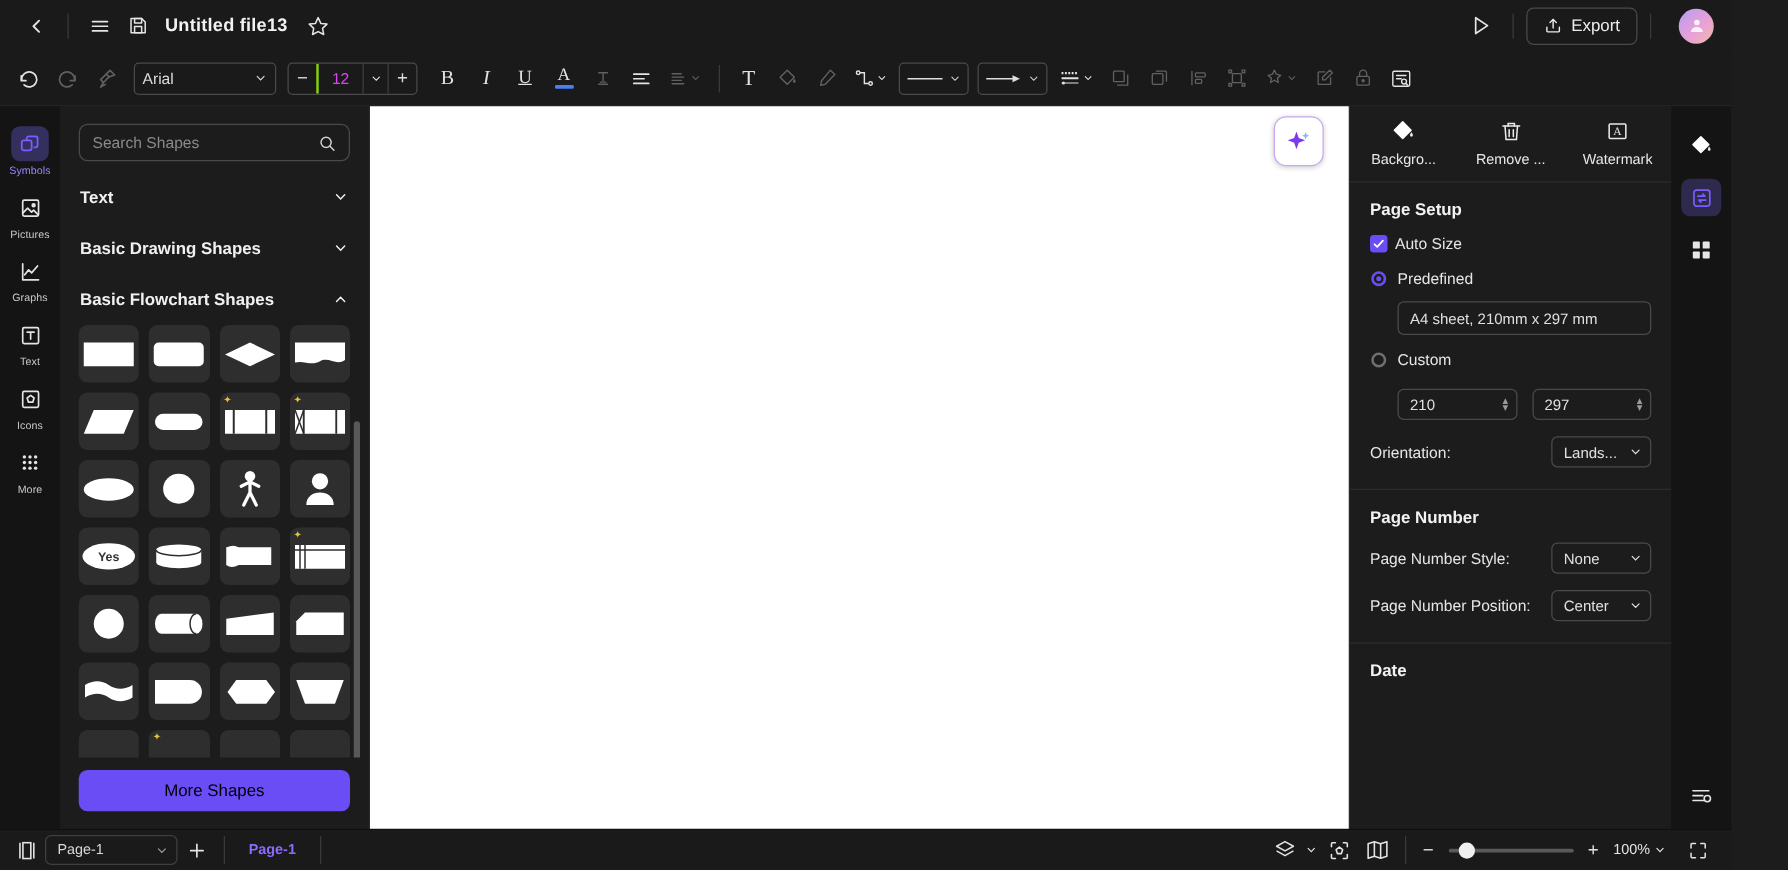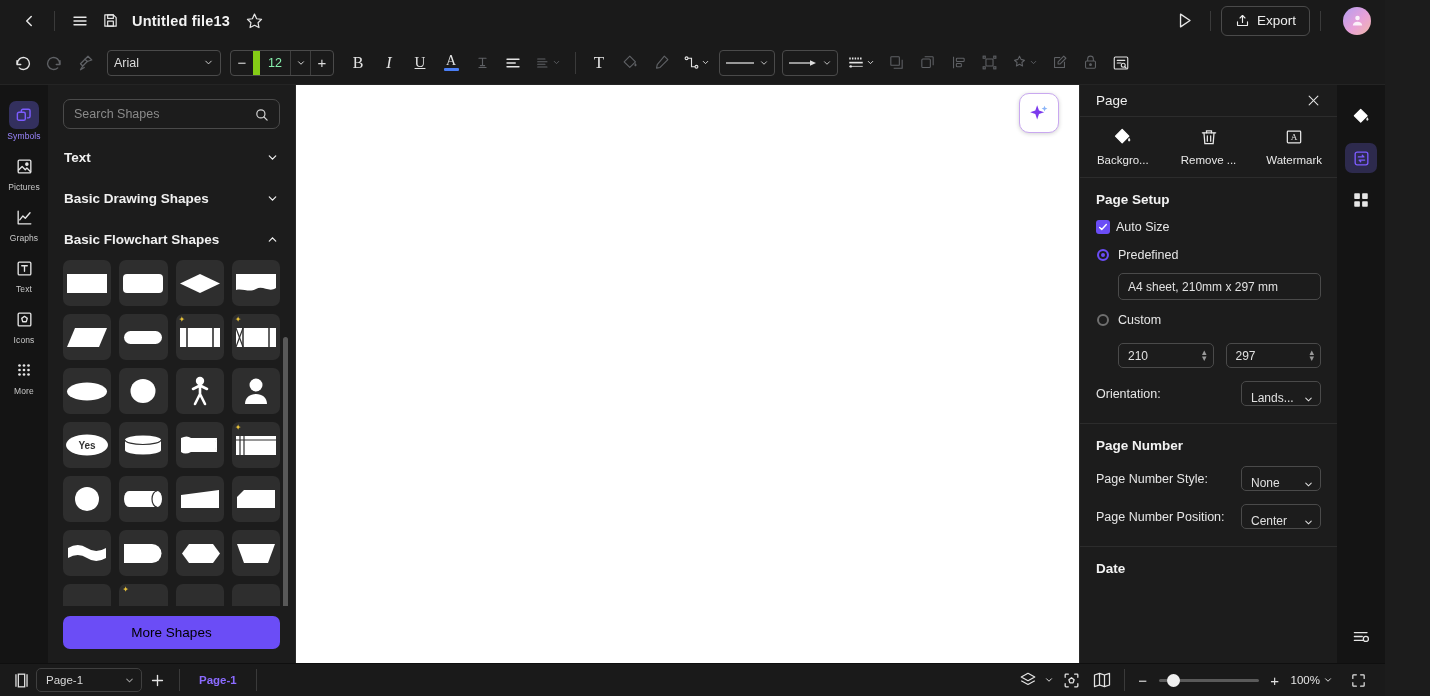--- a/index.html
+++ b/index.html
@@ -51,22 +51,22 @@
     width: 114px; height: 26px; border: 1px solid #4a4a4a; border-radius: 4px;
     display: flex; align-items: center; padding: 0 6px; font-size: 12.5px;
     color: #dcdcdc; cursor: pointer; margin-left: 6px; justify-content: space-between;
   }
   .size-group {
     display: flex; align-items: center; height: 26px; border: 1px solid #4a4a4a;
     border-radius: 4px; margin: 0 8px; overflow: hidden;
   }
   .size-btn { width: 22px; height: 24px; display:flex; align-items:center; justify-content:center;
     color: #dcdcdc; cursor: pointer; font-size: 15px; }
-  .size-val { width: 38px; text-align: center; font-size: 12.5px; color: #86efac;
-    border-left: 7px solid #84cc16; border-right:1px solid #3e3e3e; height:24px; line-height:24px; cursor:text;}
+  .size-val { width: 38px; text-align: center; font-size: 12.5px; color: #d946ef;
+    border-left: 2px solid #84cc16; border-right:1px solid #3e3e3e; height:24px; line-height:24px; cursor:text;}
   .size-caret { width: 20px; display:flex; align-items:center; justify-content:center; cursor:pointer;
     border-right: 1px solid #3e3e3e; height: 24px; }
   .pill {
     height: 26px; min-width: 48px; border: 1px solid #4a4a4a; border-radius: 4px;
     display: flex; align-items: center; justify-content: center; gap: 4px;
     padding: 0 5px; cursor: pointer; margin: 0 3px;
   }
   .combo { display:flex; align-items:center; gap:1px; }
 
   
@@ -171,21 +171,21 @@
   .num-field {
     flex: 1; height: 25px; border: 1px solid #4a4a4a; border-radius: 5px;
     display: flex; align-items: center; justify-content: space-between;
     padding: 0 6px 0 9px; font-size: 12px; color: #e0e0e0; cursor: text;
   }
   .spin { display: flex; flex-direction: column; gap: 1px; color: #9a9a9a; line-height: .6; font-size: 9px; }
   .lbl-row { display: flex; align-items: center; justify-content: space-between; margin-bottom: 13px; }
   .lbl { font-size: 12.5px; color: #e6e6e6; }
   .dd {
     width: 80px; height: 25px; border: 1px solid #4a4a4a; border-radius: 5px;
-    display: flex; align-items: flex-end; justify-content: space-between;
+    display: flex; align-items: center; justify-content: space-between;
     padding: 0 6px 0 9px; font-size: 12px; color: #e0e0e0; cursor: pointer;
   }
   .dd span:first-child { overflow: hidden; text-overflow: ellipsis; white-space: nowrap; }
 
   
   .mini-rail {
     width: 48px; background: #141414; flex: none; display: flex; flex-direction: column;
     align-items: center; padding-top: 16px; gap: 12px; position: relative;
   }
   .mini-item {
@@ -736,29 +736,20 @@
     <div class="canvas-area">
       <div class="ai-btn">
         <svg width="22" height="22" viewBox="0 0 24 24">
           <path d="M10 3.5 L12 9.2 L17.6 11.2 L12 13.2 L10 19 L8 13.2 L2.4 11.2 L8 9.2 Z" fill="#7c3aed"></path>
           <path d="M18 4 L18.9 6.3 L21.2 7.2 L18.9 8.1 L18 10.4 L17.1 8.1 L14.8 7.2 L17.1 6.3 Z" fill="#8ab4f8"></path>
         </svg>
       </div>
     </div>
 
     <div class="page-panel">
-      <div class="pp-head">
-        <div class="pp-title">Page</div>
-        <div style="cursor:pointer;color:#e0e0e0;">
-          <svg width="15" height="15" viewBox="0 0 24 24" fill="none" stroke="currentColor" stroke-width="1.7" stroke-linecap="round">
-              <line x1="5" y1="5" x2="19" y2="19"></line>
-              <line x1="19" y1="5" x2="5" y2="19"></line>
-            </svg>
-        </div>
-      </div>
 
       <div class="pp-actions">
         <div class="pp-action">
           <svg width="20" height="20" viewBox="0 0 24 24" fill="none" stroke="currentColor" stroke-width="1.5" stroke-linejoin="round">
               <path d="M11 3l8 8-8 8-8-8z" fill="#fff" stroke="#fff"></path>
               <path d="M20.8 15.6c0 .9-.6 1.7-1.4 1.7s-1.4-.8-1.4-1.7 1.4-2.7 1.4-2.7 1.4 1.8 1.4 2.7z" fill="currentColor" stroke="none"></path>
             </svg>
           <span>Backgro...</span>
         </div>
         <div class="pp-action">

